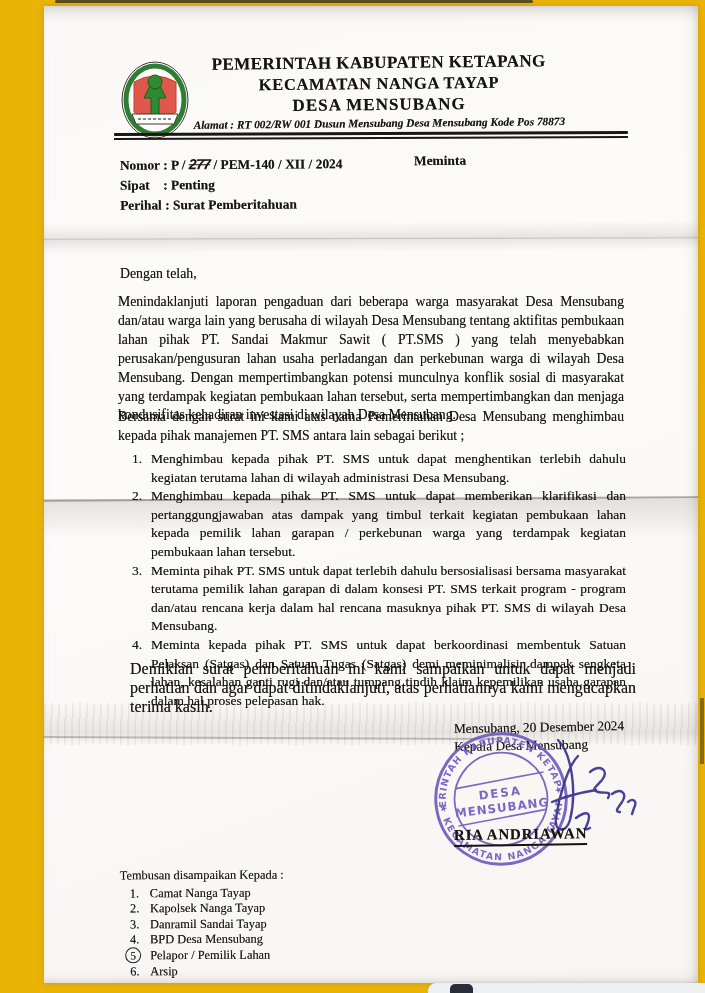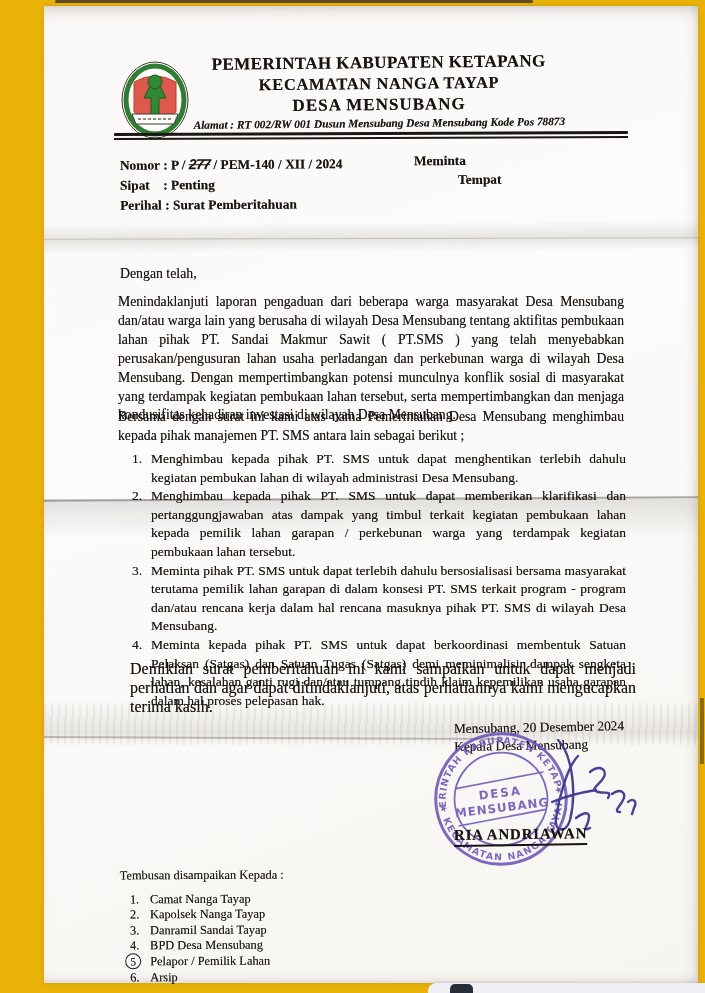--- a/index.html
+++ b/index.html
@@ -51,21 +51,21 @@
   .mi{position:relative;counter-increment:mi;padding-left:19px;font-size:13.5px;line-height:18.6px;text-align:justify;}
   .mi::before{content:counter(mi) ".";position:absolute;left:0;top:0;}
   .closing{position:absolute;left:86px;top:653px;width:506px;font-size:16px;line-height:19px;text-align:justify;}
   
   .sig-block{position:absolute;left:410px;top:712px;width:240px;font-size:13.4px;line-height:17.5px;transform:rotate(-1deg);}
   .stamp{position:absolute;left:378px;top:714px;width:158px;height:158px;opacity:.88;transform:rotate(-10deg);z-index:3;}
   .signature-ink{position:absolute;left:488px;top:726px;width:120px;height:120px;z-index:4;}
   .sig-name{position:absolute;left:410px;top:820px;font-size:15px;font-weight:bold;letter-spacing:.8px;border-bottom:2px solid #181410;padding-bottom:1px;z-index:5;transform:rotate(-.8deg);}
   
   .tembusan{position:absolute;left:76px;top:862px;font-size:12.4px;line-height:15.6px;transform:rotate(-.3deg);}
-  .tb-title{margin-bottom:8px;}
+  .tb-title{margin-bottom:2px;}
   .tb-list{counter-reset:tb;margin-left:10px;}
   .tb-item{counter-increment:tb;position:relative;padding-left:20px;}
   .tb-item::before{content:counter(tb) ".";position:absolute;left:0;top:0;}
   .tb-item.circled::before{content:counter(tb);left:-5px;top:-1px;width:14px;height:14px;border:1.6px solid #1c1b26;border-radius:50%;text-align:center;line-height:14px;font-size:11px;}
   
   .footer-bar{position:absolute;left:428px;bottom:0;right:0;height:10px;background:#eef0f3;border-radius:8px 0 0 0;box-shadow:0 -1px 2px rgba(0,0,0,.06);}
   .footer-icon{position:absolute;left:22px;bottom:0;width:23px;height:9px;background:#272e3a;border-radius:5px 5px 0 0;}
   .txt{ text-shadow:0 0 .5px rgba(20,16,12,.55); }
 </style>
 </head>
@@ -107,29 +107,28 @@
         <span class="txt">Nomor : P /</span>
         <span class="hand">277</span>
         <span class="txt">/ PEM-140 / XII / 2024</span>
       </div>
       <div class="txt" style="white-space:pre;">Sipat    : Penting</div>
       <div class="txt">Perihal : Surat Pemberitahuan</div>
     </div>
 
     <div class="recipient">
       <div class="txt">Meminta</div>
-      <div class="txt indent">Tempat</div>
     </div>
 
     <div class="salutation txt">Dengan telah,</div>
     <div class="p1 txt">Menindaklanjuti laporan pengaduan dari beberapa warga masyarakat Desa Mensubang dan/atau warga lain yang berusaha di wilayah Desa Mensubang tentang aktifitas pembukaan lahan pihak PT. Sandai Makmur Sawit ( PT.SMS ) yang telah menyebabkan perusakan/pengusuran lahan usaha perladangan dan perkebunan warga di wilayah Desa Mensubang. Dengan mempertimbangkan potensi munculnya konflik sosial di masyarakat yang terdampak kegiatan pembukaan lahan tersebut, serta mempertimbangkan dan menjaga kondusifitas kehadiran investasi di wilayah Desa Mensubang.</div>
     <div class="p2 txt">Bersama dengan surat ini kami atas nama Pemerintahan Desa Mensubang menghimbau kepada pihak manajemen  PT. SMS antara lain sebagai berikut ;</div>
 
     <div class="main-list">
-      <div class="mi txt">Menghimbau kepada pihak PT. SMS untuk dapat menghentikan terlebih dahulu kegiatan pembukan lahan di wilayah administrasi Desa Mensubang.</div>
+      <div class="mi txt">Menghimbau kepada pihak PT. SMS untuk dapat menghentikan terlebih dahulu kegiatan terutama lahan di wilayah administrasi Desa Mensubang.</div>
       <div class="mi txt">Menghimbau kepada pihak PT. SMS untuk dapat memberikan klarifikasi dan pertanggungjawaban atas dampak yang timbul terkait kegiatan pembukaan lahan kepada pemilik lahan garapan / perkebunan warga yang terdampak kegiatan pembukaan lahan tersebut.</div>
       <div class="mi txt">Meminta pihak PT. SMS untuk dapat terlebih dahulu bersosialisasi bersama masyarakat terutama pemilik lahan garapan di dalam konsesi PT. SMS  terkait program - program dan/atau rencana kerja dalam hal rencana masuknya pihak PT. SMS di wilayah Desa Mensubang.</div>
       <div class="mi txt">Meminta kepada pihak PT. SMS untuk dapat berkoordinasi membentuk Satuan Pelaksan (Satgas)  dan Satuan Tugas (Satgas) demi meminimalisir dampak sengketa lahan, kesalahan ganti rugi dan/atau tumpang tindih klaim kepemilikan usaha garapan dalam hal proses pelepasan hak.</div>
     </div>
 
     <div class="closing txt">Demikian surat pemberitahuan ini kami sampaikan untuk dapat menjadi perhatian dan agar dapat ditindaklanjuti, atas perhatiannya kami mengucapkan terima kasih.</div>
 
     <div class="sig-block">
       <div class="txt">Mensubang, 20 Desember 2024</div>
       <div class="txt">Kepala Desa Mensubang</div>

